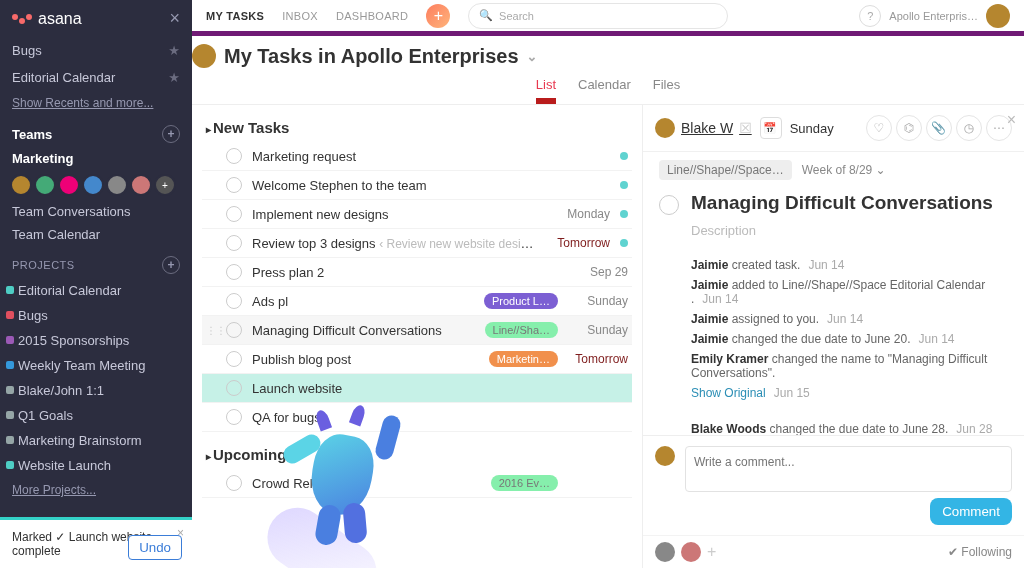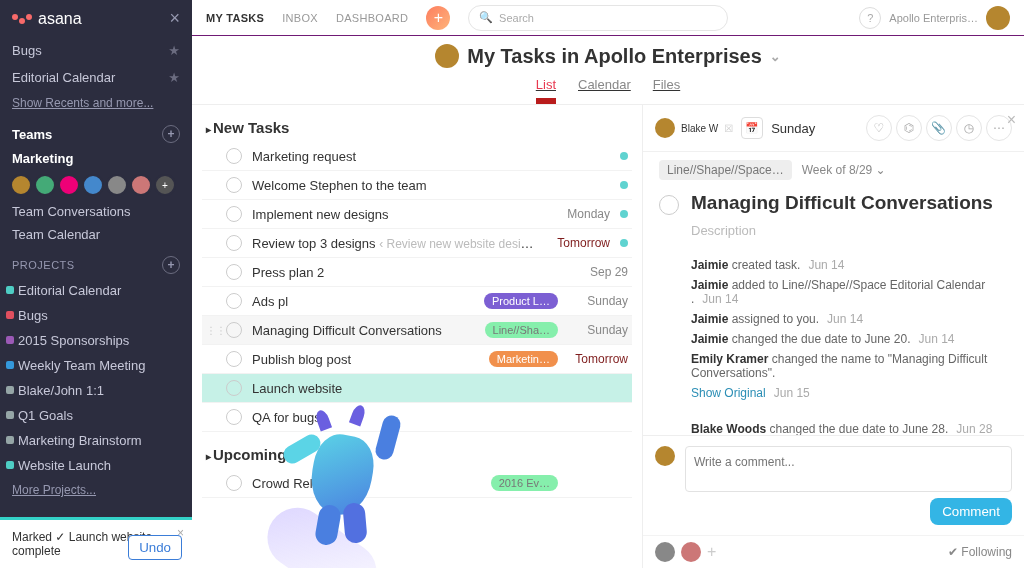--- a/index.html
+++ b/index.html
@@ -33,31 +33,31 @@
 .sb-team-links{ padding:4px 12px; color:#c7c8d9; cursor:pointer;}
 .add-circle{ width:18px;height:18px;border:1px solid #6b6c80;border-radius:50%;display:flex;align-items:center;justify-content:center;font-size:12px;color:#9698b0;cursor:pointer;}
 
 
 .toast{ position:absolute; bottom:0; left:0; right:0; background:#fff; border-top:3px solid #34d2c8; padding:10px 12px; color:#333; font-size:12px;}
 .toast .x{ position:absolute; right:8px; top:6px; color:#aaa; cursor:pointer;}
 .toast .undo{ position:absolute; right:10px; bottom:8px; border:1px solid #3b7dd8; color:#3b7dd8; padding:4px 10px; border-radius:4px; background:#fff; cursor:pointer;}
 
 
 .main{ flex:1; display:flex; flex-direction:column; min-width:0;}
-.topbar{ height:36px; display:flex; align-items:center; gap:18px; padding:0 14px; border-bottom:1px solid #701a75; font-size:11px; color:#999; }
+.topbar{ height:36px; display:flex; align-items:center; gap:18px; padding:0 14px; border-bottom:5px solid #701a75; font-size:11px; color:#999; }
 .topbar .tab{ text-transform:uppercase; letter-spacing:.3px; cursor:pointer;}
 .topbar .tab.active{ color:#333; font-weight:600;}
 .add-btn{ width:24px;height:24px;border-radius:50%;background:linear-gradient(135deg,#fd7e5f,#feb47b);display:flex;align-items:center;justify-content:center;color:#fff;font-size:16px;cursor:pointer;}
 .search{ flex:0 0 260px; border:1px solid #e5e5e5; border-radius:15px; height:26px; display:flex;align-items:center; gap:6px; padding:0 10px; color:#aaa;}
 .help{ width:22px;height:22px;border:1px solid #ddd;border-radius:50%;display:flex;align-items:center;justify-content:center;color:#aaa;}
 .acct{ margin-left:auto; display:flex;align-items:center;gap:8px; color:#999;}
 .av-sm{ width:24px;height:24px;border-radius:50%;background:#b5862f;}
 
 
-.page-head{ text-align:center; padding:8px 0 0; border-bottom:1px solid #eee;text-decoration:underline;}
+.page-head{ text-align:left; padding:8px 0 0; border-bottom:1px solid #eee;}
 .page-head h1{ font-size:20px; font-weight:600; display:inline-flex;align-items:center;gap:8px;}
 .page-tabs{ display:flex; gap:22px; justify-content:center; margin-top:6px; font-size:13px; color:#888;}
 .page-tabs span{ padding-bottom:6px; cursor:pointer;}
 .page-tabs span.on{ color:#e8384f; border-bottom:6px solid #b91c1c;}
 
 
 .cols{ flex:1; display:flex; min-height:0;}
 .listcol{ flex:1; min-width:0; overflow-y:auto; padding:0 10px; position:relative;}
 .detailcol{ width:382px; border-left:1px solid #eee; display:flex; flex-direction:column; min-height:0;}
 
@@ -85,21 +85,21 @@
 .yeti .arm1{ position:absolute; left:0; top:35px; width:40px;height:18px; background:#5bd4e6;border-radius:10px; transform:rotate(-30deg);}
 .yeti .arm2{ position:absolute; right:5px; top:10px; width:18px;height:45px; background:#4a7fe0;border-radius:10px; transform:rotate(15deg);}
 .yeti .horn{ position:absolute; left:35px; top:5px; width:12px;height:20px;background:#6a5fe0;border-radius:50% 50% 0 0; transform:rotate(-20deg);}
 .yeti .horn2{ position:absolute; left:70px; top:0; width:12px;height:20px;background:#6a5fe0;border-radius:50% 50% 0 0; transform:rotate(20deg);}
 .yeti .leg{position:absolute; left:35px; top:100px;width:22px;height:40px;background:#4a7fe0;border-radius:12px;transform:rotate(10deg);}
 .yeti .leg2{position:absolute; left:62px; top:98px;width:22px;height:40px;background:#5270e0;border-radius:12px;transform:rotate(-5deg);}
 .yeti .trail{position:absolute; left:-20px; top:120px; width:120px;height:60px; background:linear-gradient(135deg,rgba(156,136,255,.35),rgba(156,136,255,0)); border-radius:30px; transform:rotate(35deg);}
 
 
 .d-top{ display:flex; align-items:center; gap:8px; padding:10px 12px; border-bottom:1px solid #f0f0f0;}
-.d-top .assignee{ display:flex;align-items:center;gap:6px; font-size:10px;}
+.d-top .assignee{ display:flex;align-items:center;gap:6px; font-size:14px;text-decoration:underline;}
 .iconbtn{ width:26px;height:26px;border:1px solid #e5e5e5;border-radius:50%;display:flex;align-items:center;justify-content:center;color:#aaa;cursor:pointer;font-size:12px;}
 .iconrow{ display:flex; gap:4px; margin-left:auto;}
 .close-x{ position:absolute; right:8px; color:#bbb; cursor:pointer; font-size:16px;}
 .detailcol{ position:relative;}
 .d-tags{ padding:8px 16px; display:flex; gap:10px; align-items:center;}
 .tag-grey{ background:#eee; color:#777; padding:3px 8px; border-radius:4px; font-size:12px;}
 .week{ color:#888; font-size:12px;}
 .d-title{ padding:4px 16px 0; display:flex; gap:12px; align-items:flex-start;}
 .d-title h2{ font-size:19px; font-weight:700;}
 .d-title .ck{ width:20px;height:20px;border:1.5px solid #ccc;border-radius:50%;margin-top:3px;}

